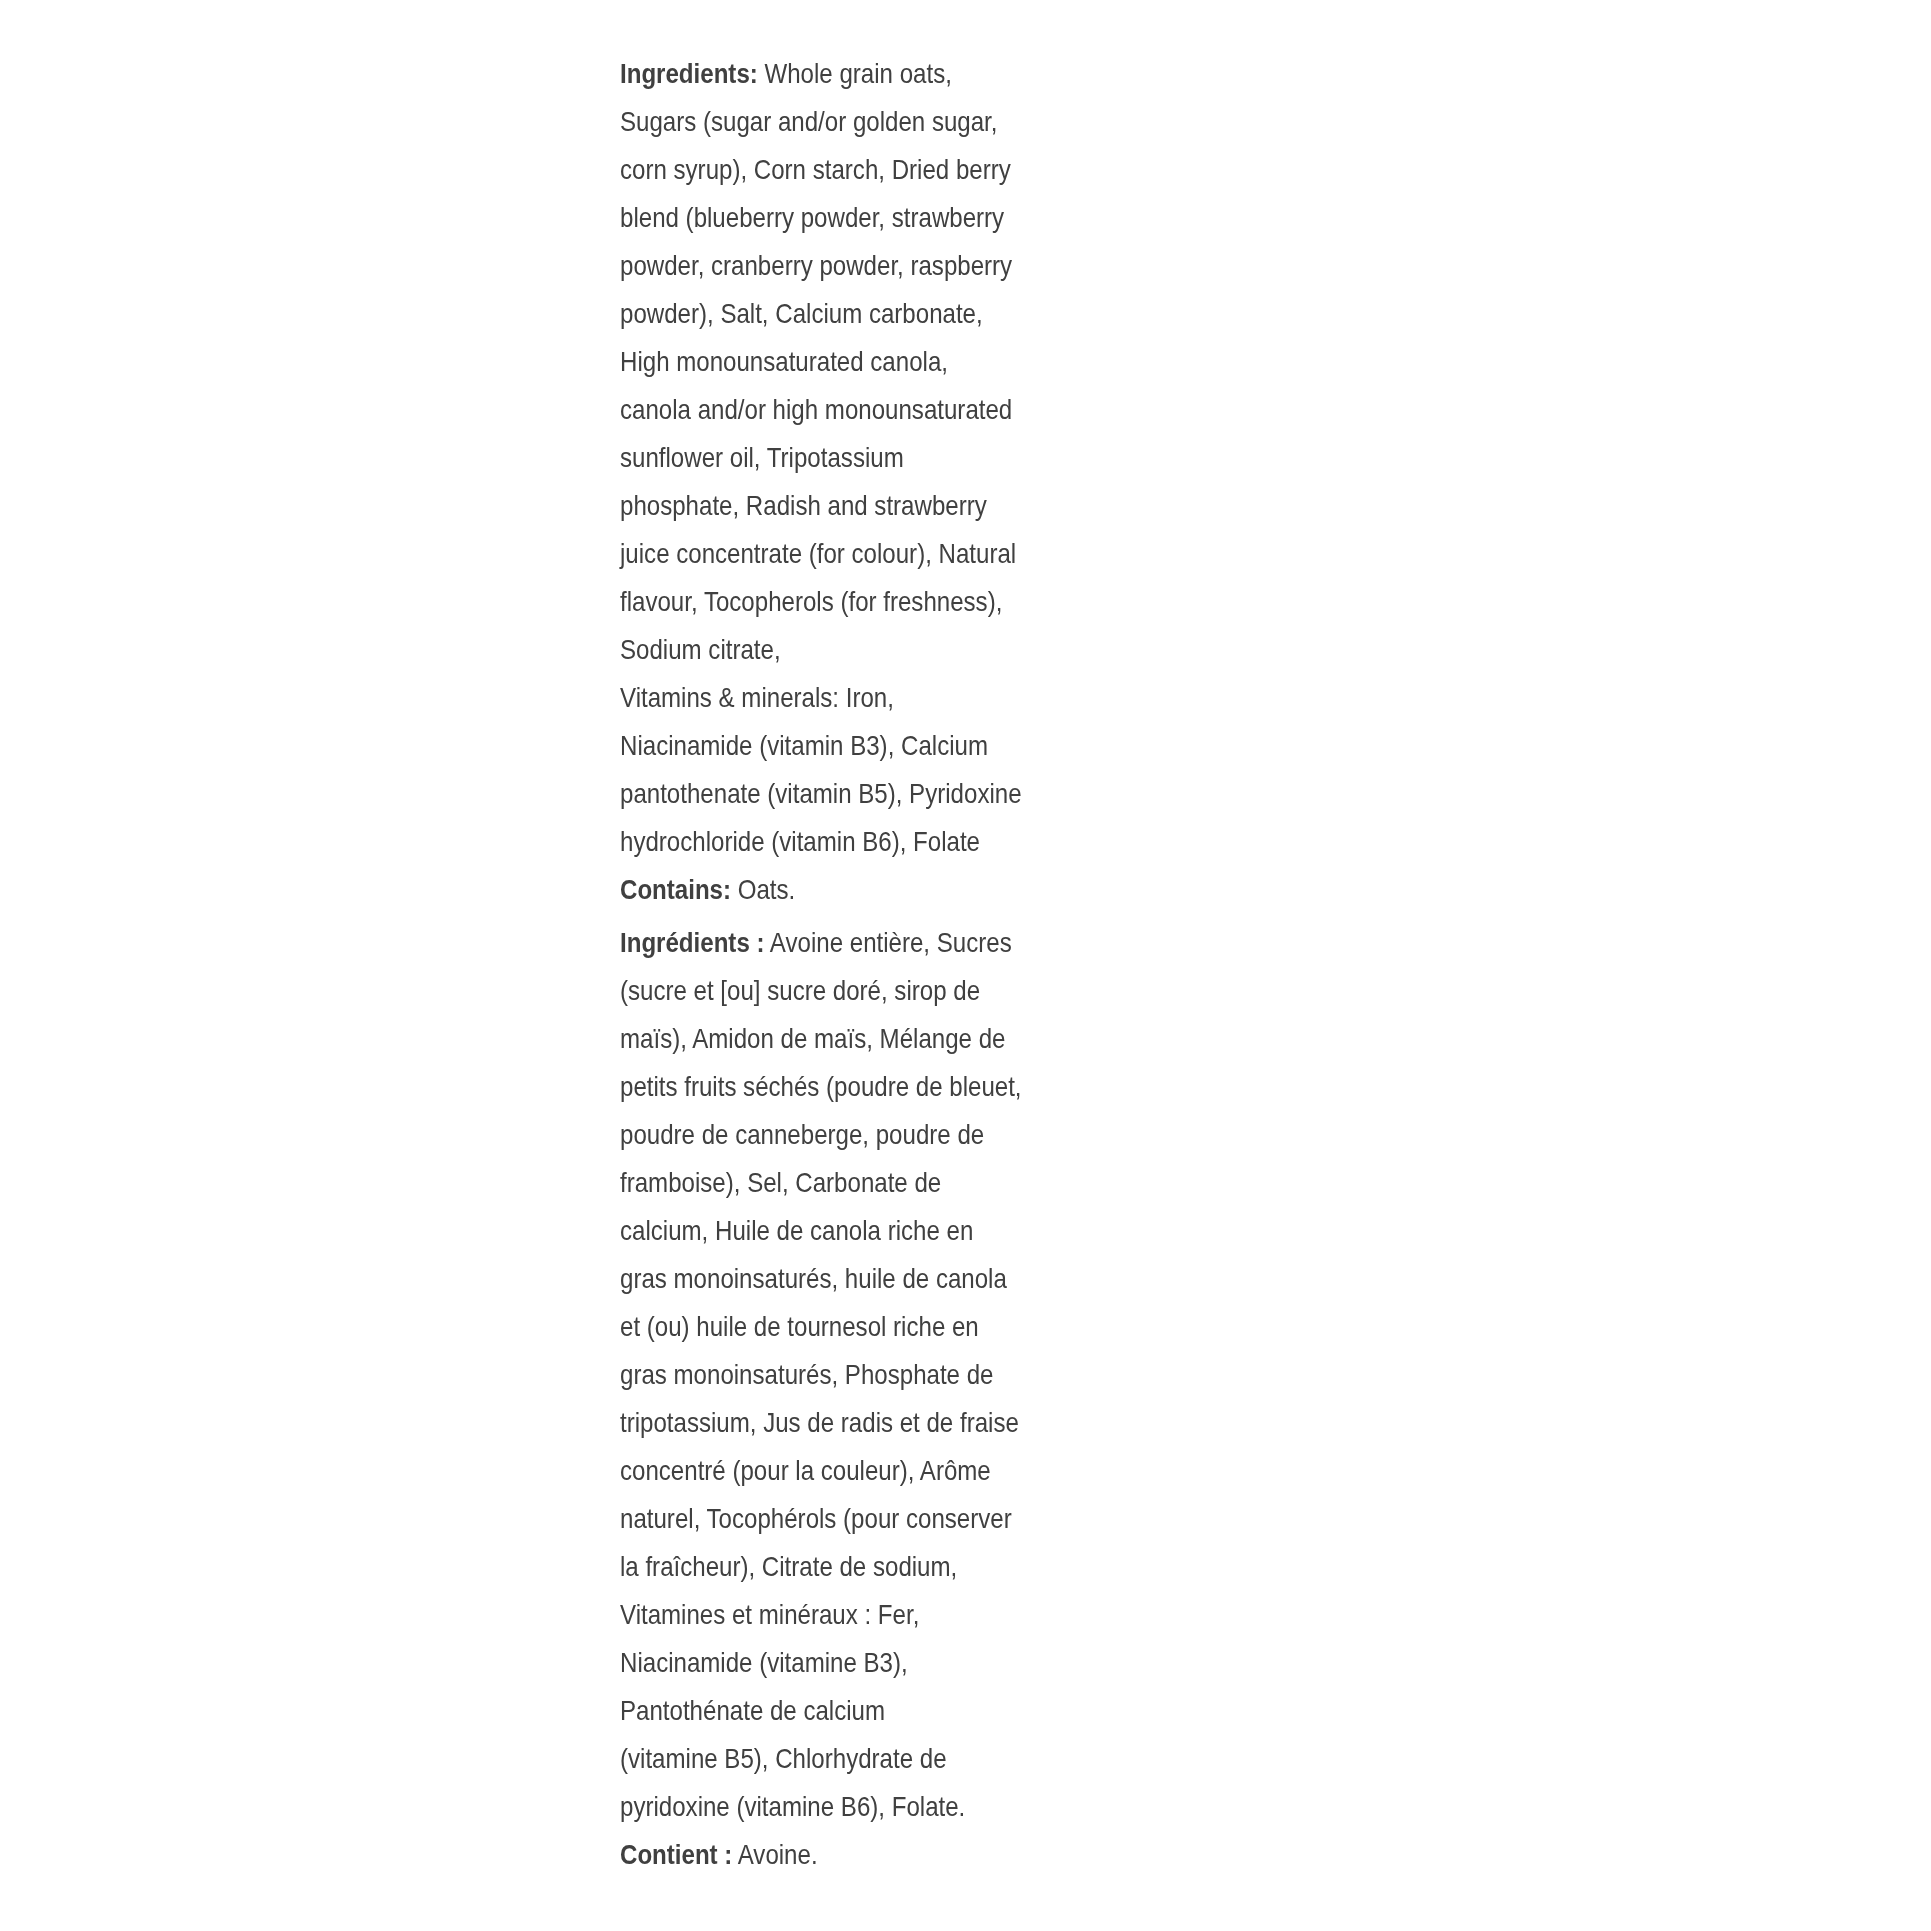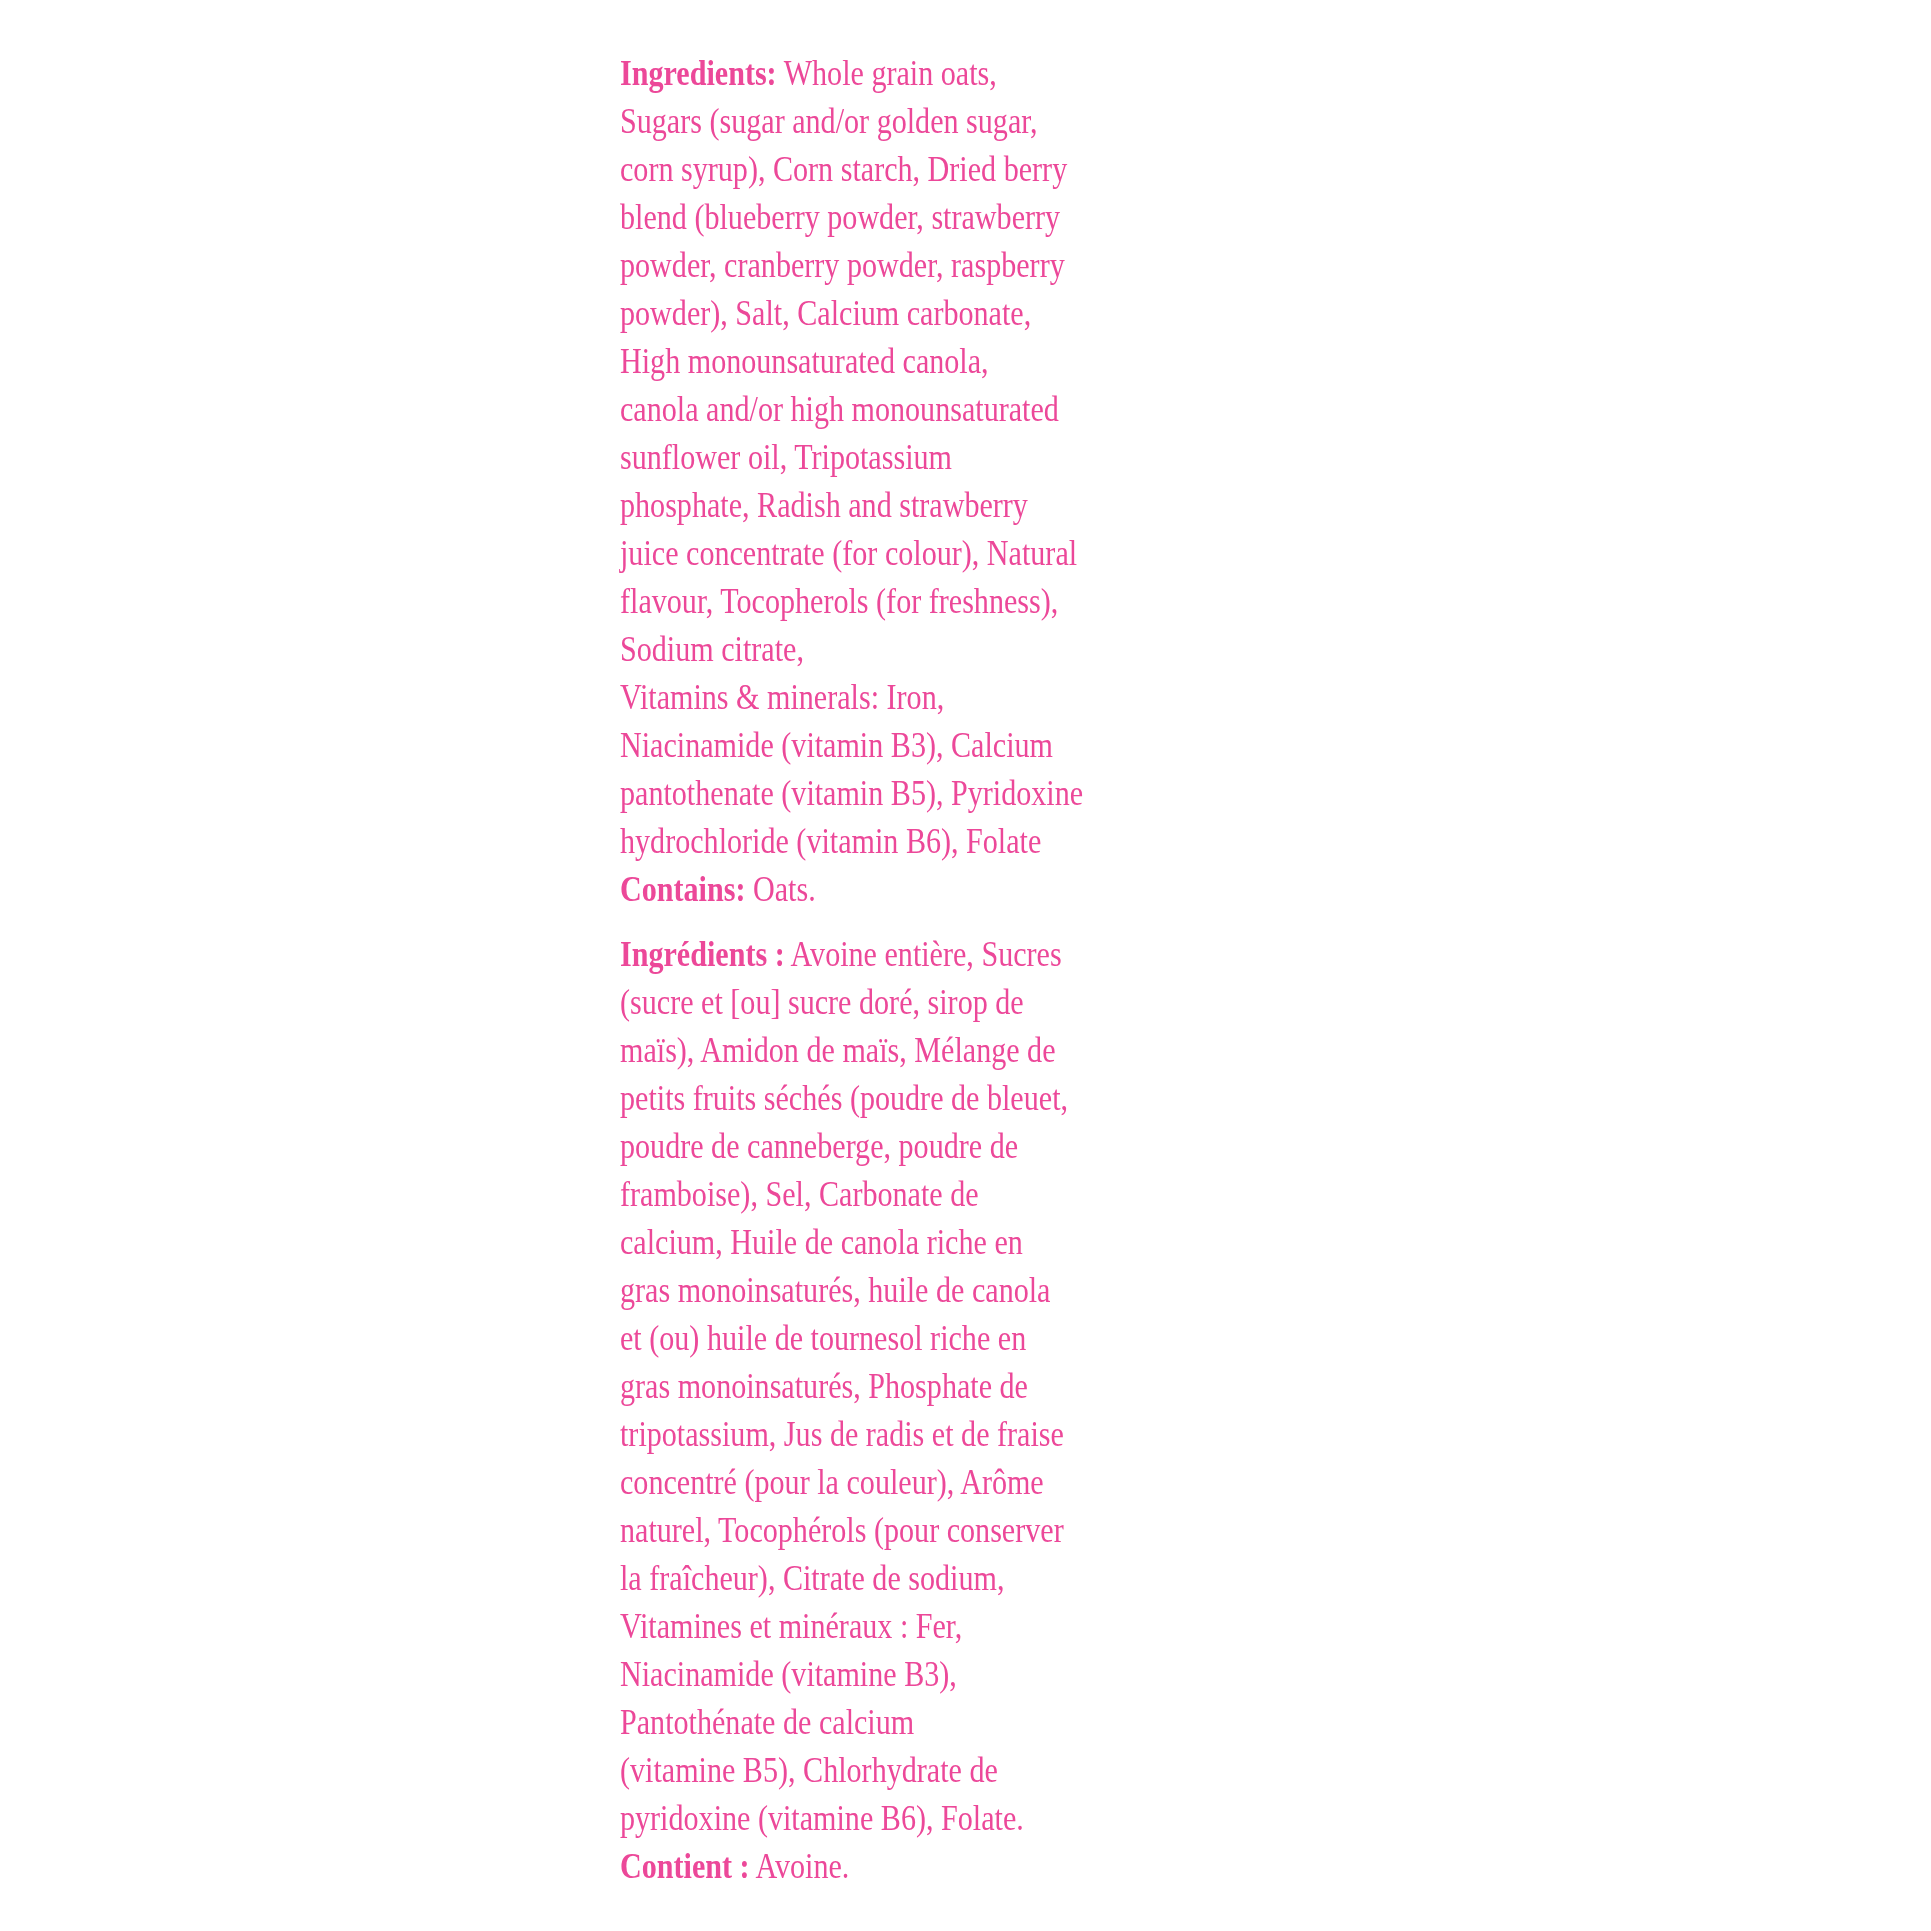--- a/index.html
+++ b/index.html
@@ -2,34 +2,34 @@
 <html><head>
 <meta charset="utf-8">
 <style>
   html, body { margin: 0; padding: 0; background: #ffffff; }
   body { width: 1931px; height: 1931px; position: relative; overflow: hidden; }
   .label-panel {
     position: absolute;
     left: 620px;
     top: 50px;
     width: 734px;
-    color: #ec4899;
-    font-family: Liberation Serif, serif;
-    font-size: 35px;
+    color: #404040;
+    font-family: Liberation Sans, sans-serif;
+    font-size: 28px;
     line-height: 48px;
   }
   .line {
     display: block;
     white-space: nowrap;
     transform: scaleX(0.86);
     transform-origin: left center;
     height: 48px;
   }
   .bold { font-weight: bold; }
-  .gap { margin-top: 17px; }
+  .gap { margin-top: 5px; }
 </style>
 </head>
 <body>
 
 <div class="label-panel">
 
   <section>
     <span class="line"><span class="bold">Ingredients:</span><span> Whole grain oats,</span></span>
     <span class="line">Sugars (sugar and/or golden sugar,</span>
     <span class="line">corn syrup), Corn starch, Dried berry</span>

